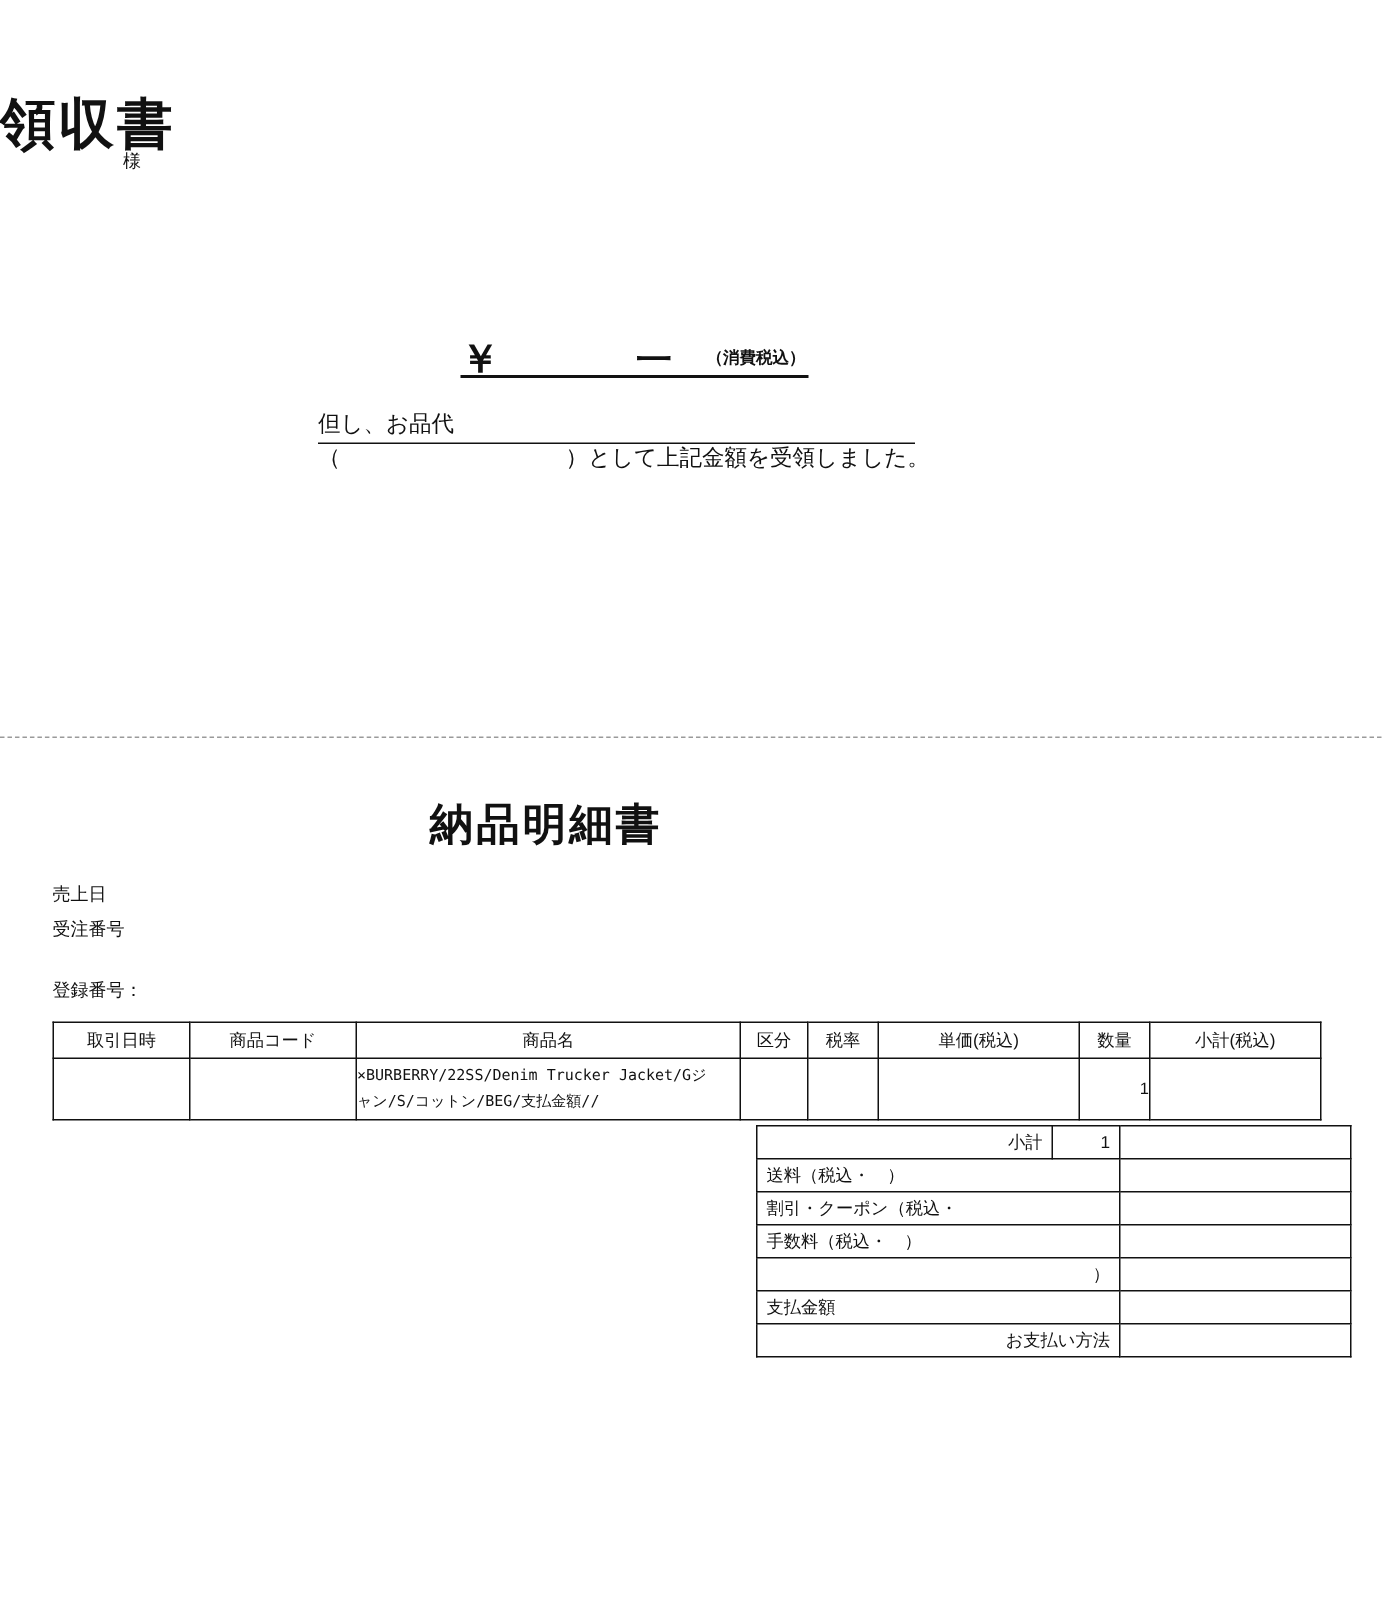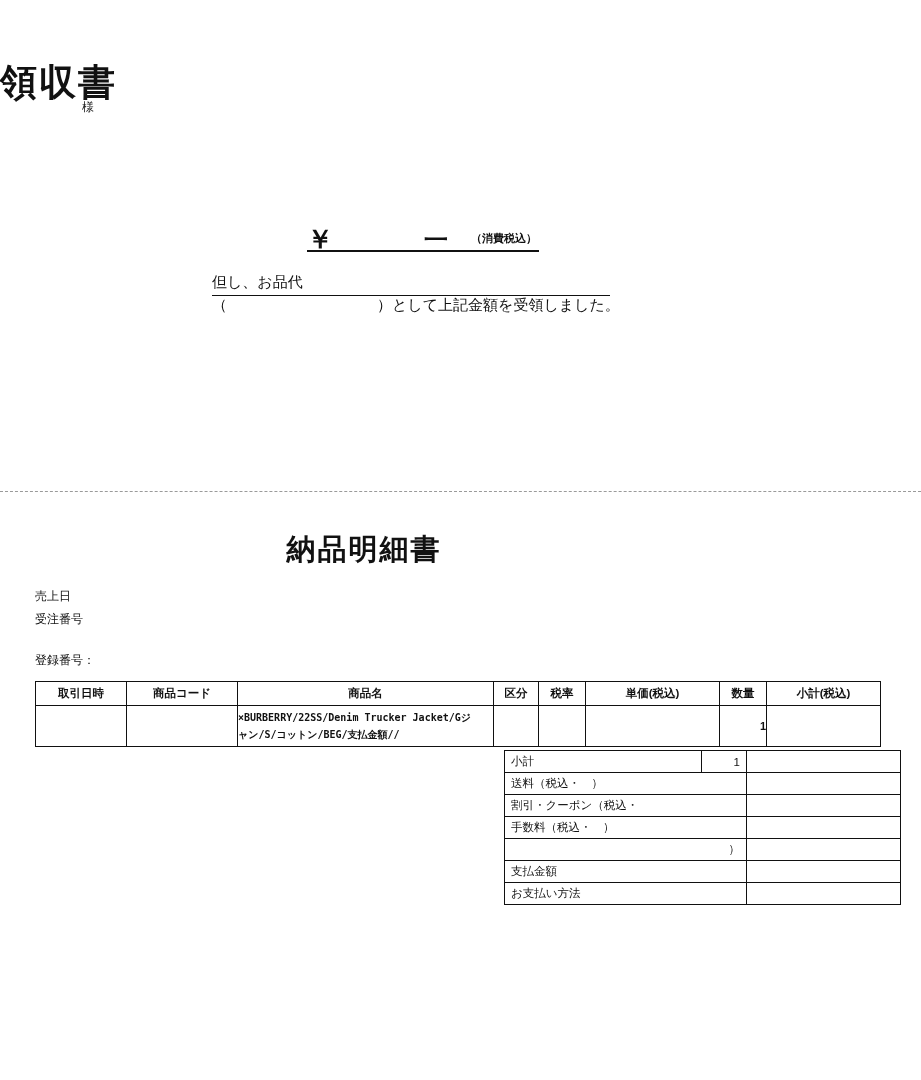--- a/index.html
+++ b/index.html
@@ -148,21 +148,21 @@
   table.items {
     position: absolute;
     top: 681px;
     left: 35px;
     border-collapse: collapse;
     font-size: 11px;
   }
   table.items th, table.items td {
     border: 1px solid #111;
     padding: 0;
-    font-weight: bold;
+    font-weight: normal;
     vertical-align: middle;
   }
   table.items th {
     text-align: center;
     height: 23px;
     font-size: 11.5px;
   }
   .c-date   { width: 90px; }
   .c-code   { width: 110px; }
   .c-name   { width: 255px; }
@@ -197,21 +197,21 @@
   table.totals td {
     border: 1px solid #111;
     height: 21px;
     padding: 0 6px;
     vertical-align: middle;
   }
   .t-label { width: 184px; }
   .t-qty   { width: 32px; text-align: right; padding-right: 6px; }
   .t-amt   { width: 141px; }
   .t-label-wide { width: 184px; }
-  .center { text-align: left; margin-left: 43px; }
+  .center { text-align: right; margin-left: 43px; }
   .right  { text-align: right; }
 </style>
 </head>
 <body>
 
 <div class="page">
 
   <div class="receipt">
 
     <div class="receipt-title">領収書</div>

